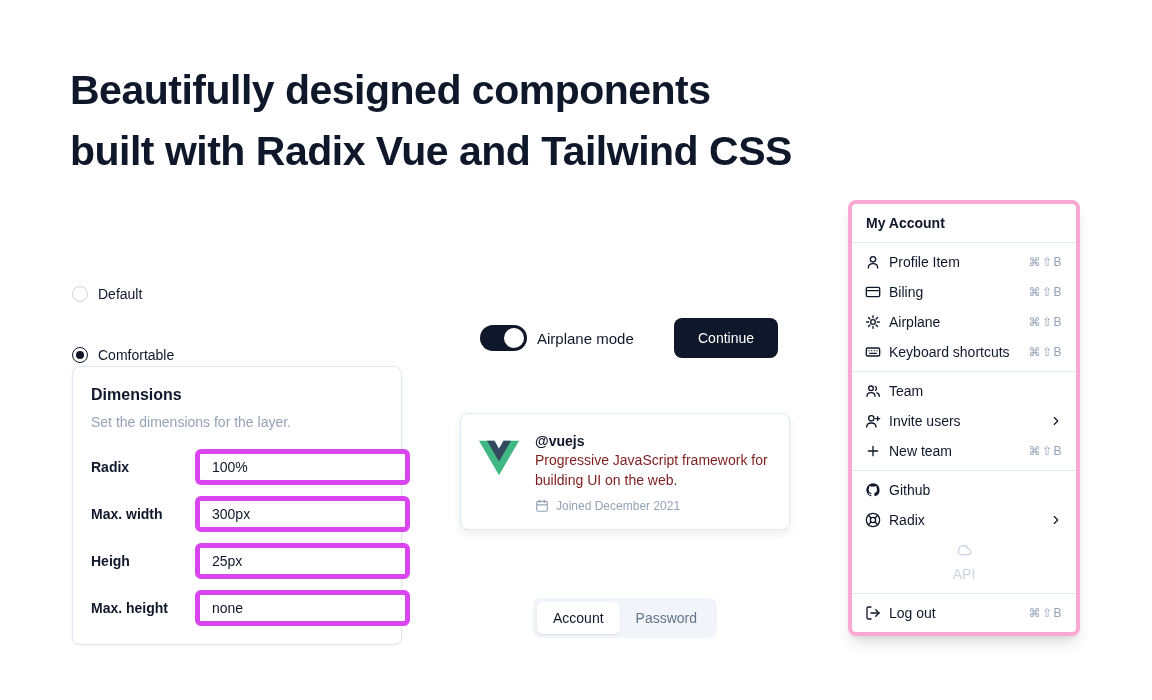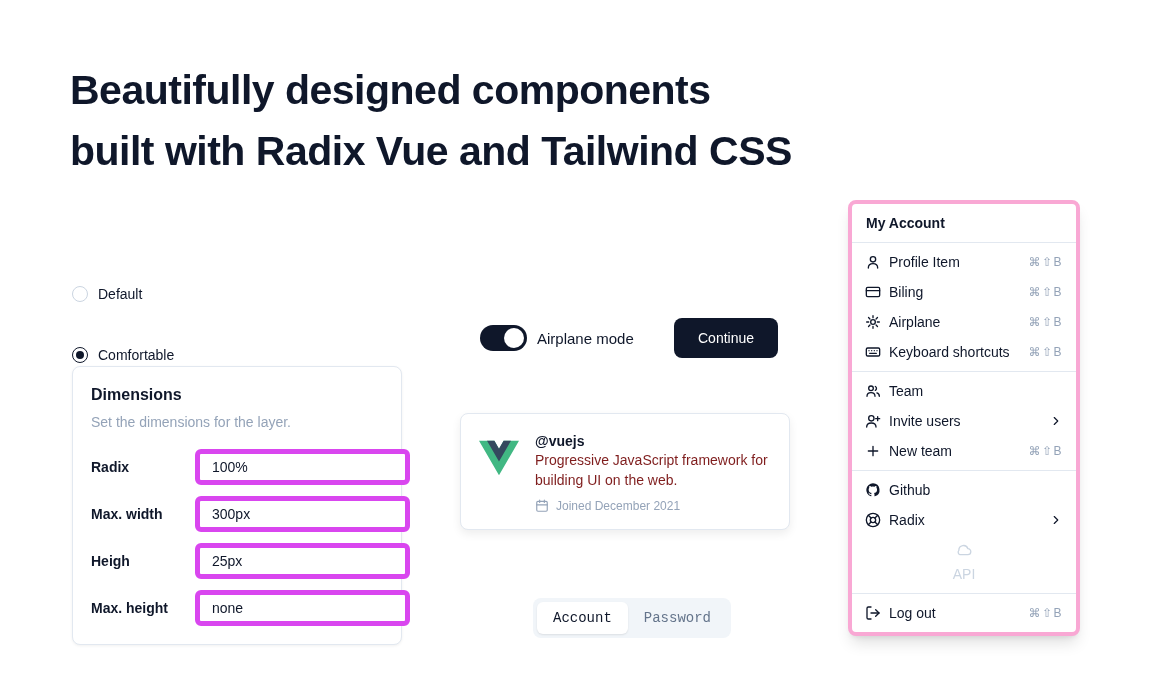--- a/index.html
+++ b/index.html
@@ -40,21 +40,21 @@
   .hover-card { position:absolute; left:460px; top:413px; width:330px; border:1px solid #e2e8f0; border-radius:8px; background:#fff; box-shadow:0 4px 10px rgba(0,0,0,.07); padding:16px 18px; display:flex; gap:16px; }
   .vue-logo { width:40px; height:36px; flex:none; margin-top:10px; }
   .hc-body { flex:1; min-width:0; }
   .hc-username { font-size:14px; font-weight:700; line-height:18px; margin-top:2px; }
   .hc-desc { font-size:14px; line-height:20px; color:#7f1d1d; }
   .hc-joined { margin-top:9px; display:flex; align-items:center; gap:7px; color:#94a3b8; font-size:12px; }
   .hc-joined svg { width:14px; height:14px; display:block; }
 
   
   .tabs { position:absolute; left:533px; top:598px; background:#f1f5f9; border-radius:8px; padding:4px; display:flex; }
-  .tab { padding:8px 16px; font-size:14px; font-weight:500; color:#64748b; border-radius:6px; cursor:pointer; background:transparent; border:none; font-family:Liberation Mono, monospace; }
+  .tab { padding:8px 16px; font-size:14px; font-weight:500; color:#64748b; border-radius:6px; cursor:pointer; background:transparent; border:none; font-family:Liberation Sans, sans-serif; }
   .tab.active { background:#fff; color:#0f172a; box-shadow:0 1px 2px rgba(0,0,0,.09); }
 
   
   .menu { position:absolute; left:848px; top:200px; width:232px; background:#fff; border:4px solid #f9a8d4; border-radius:8px; box-shadow:0 10px 15px -3px rgba(0,0,0,.12), 0 4px 6px -4px rgba(0,0,0,.12); overflow:hidden; }
   .menu-header { padding:11px 14px; font-size:14px; font-weight:600; }
   .menu-sep { height:1px; background:#e2e8f0; }
   .menu-group { padding:4px; }
   .menu-item { display:flex; align-items:center; gap:8px; padding:7px 9px; border-radius:4px; font-size:14px; color:#0f172a; cursor:pointer; }
   .mi-icon { width:16px; height:16px; flex:none; display:block; }
   .mi-icon svg { width:16px; height:16px; display:block; }

